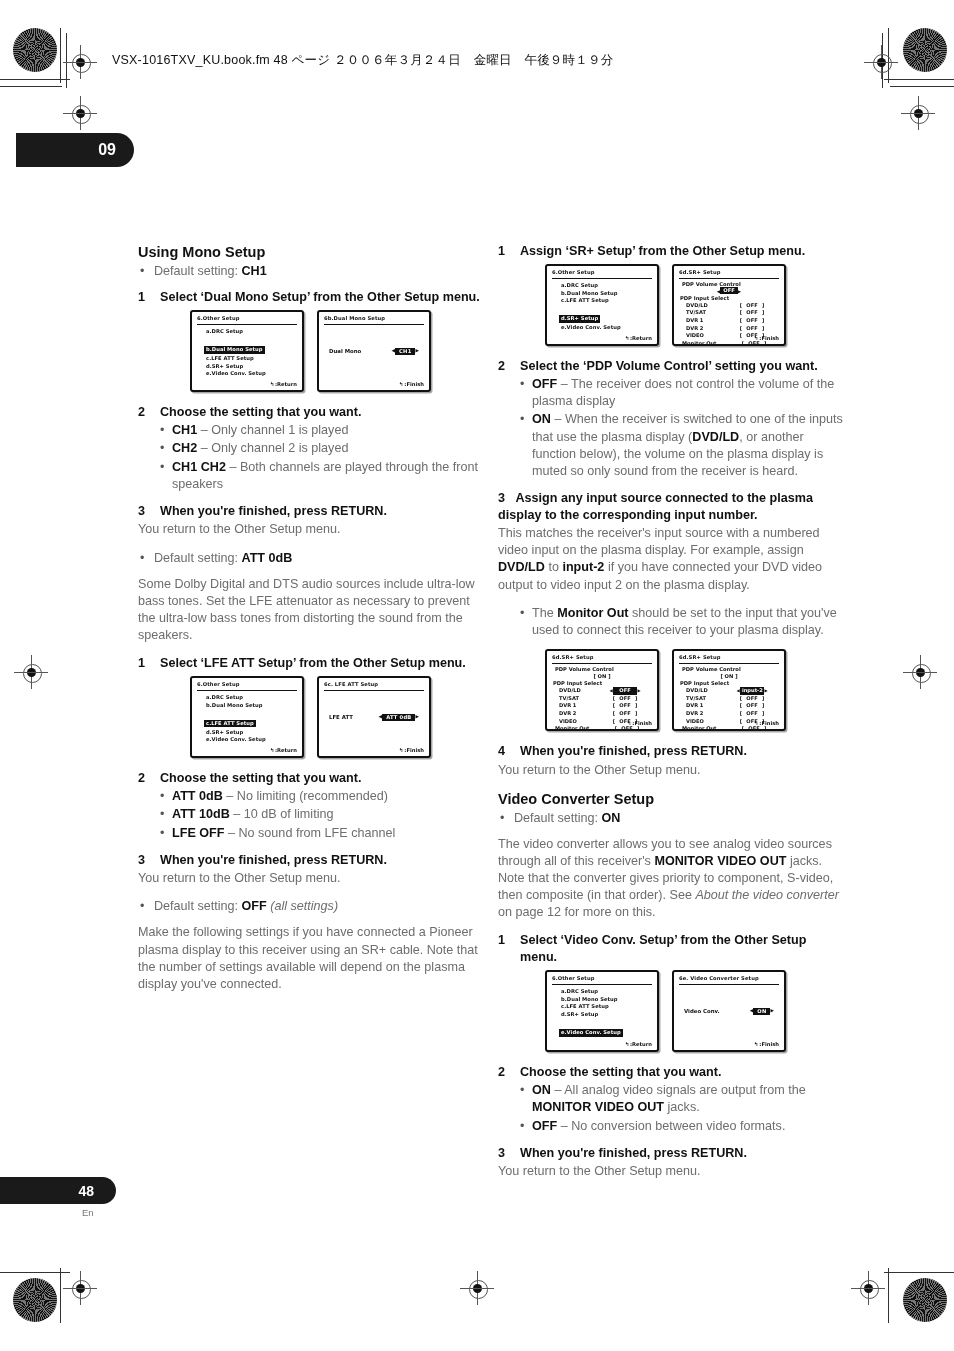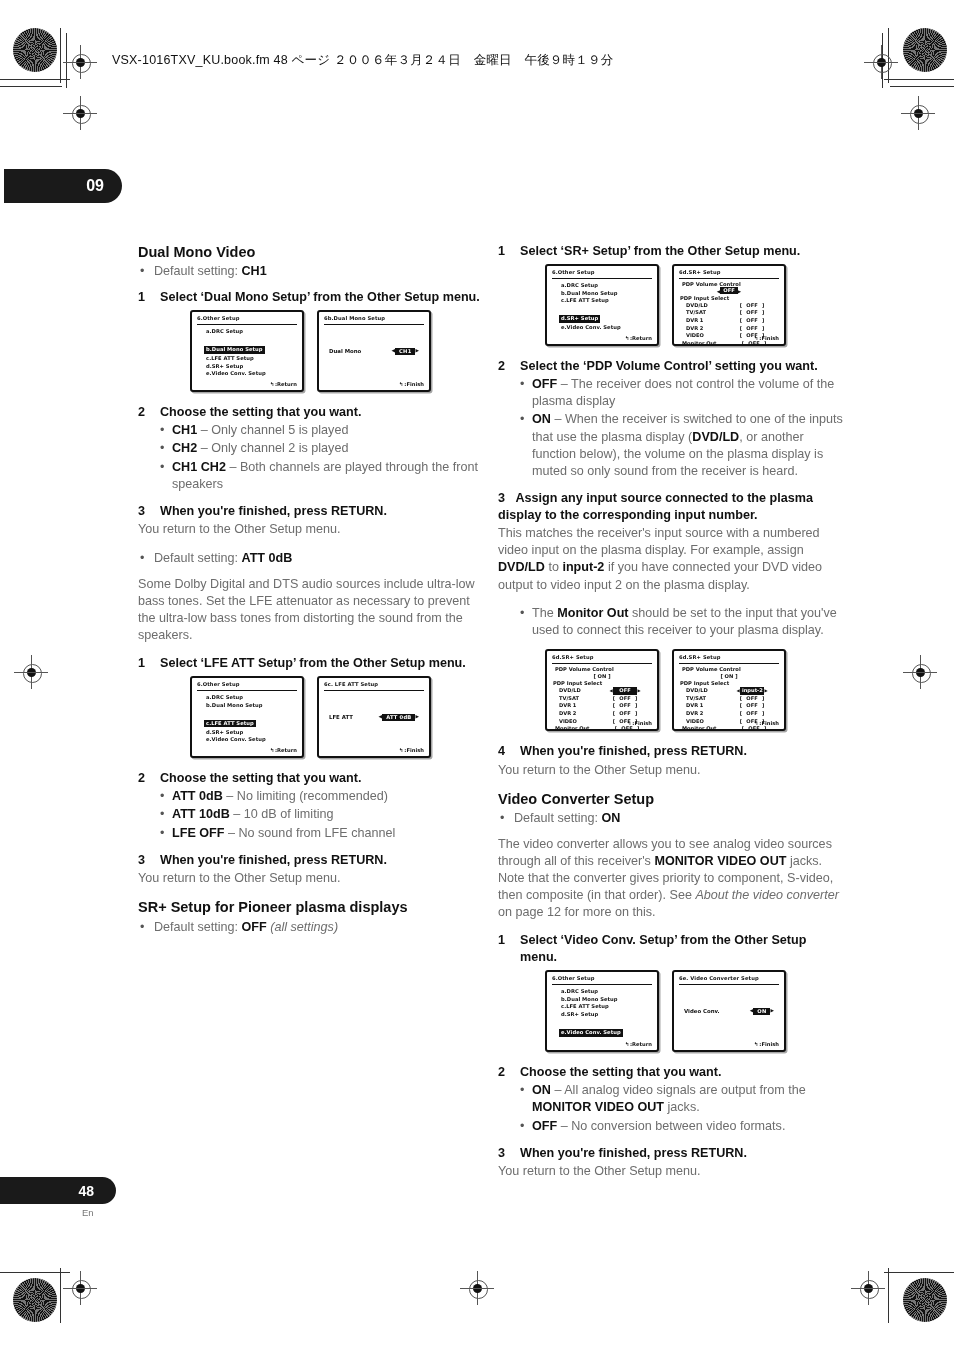--- a/index.html
+++ b/index.html
@@ -17,21 +17,21 @@
   .regmark .dot{position:absolute;left:50%;top:50%;width:9px;height:9px;margin:-4.5px 0 0 -4.5px;border-radius:50%;background:#111;}
   .colorblob{position:absolute;width:44px;height:44px;border-radius:50%;
     background:
       repeating-conic-gradient(#111 0 3deg,#777 3deg 6deg);
   }
   .cropL{position:absolute;background:#333;}
   
   .runhead{position:absolute;left:112px;top:52px;font-size:12.5px;color:#111;letter-spacing:.2px;white-space:nowrap;}
   
   .banner{position:absolute;left:0;top:133px;width:835px;height:34px;}
-  .banner .numtab{position:absolute;left:4px;top:0;width:118px;height:34px;background:#1a1a1a;border-radius:0 17px 17px 0;margin-top:36px;}
+  .banner .numtab{position:absolute;left:16px;top:0;width:118px;height:34px;background:#1a1a1a;border-radius:0 17px 17px 0;}
   .banner .numtab span{position:absolute;right:18px;top:50%;transform:translateY(-50%);color:#fff;font-weight:bold;font-size:16px;}
   .banner .titlepill{position:absolute;left:138px;top:0;right:0;height:34px;border:1.6px solid #111;border-radius:17px;}
   .banner .titlepill span{position:absolute;left:22px;top:50%;transform:translateY(-50%);font-weight:bold;font-size:16.5px;color:#111;}
   
   .col{position:absolute;top:243px;width:345px;}
   .colL{left:138px;}
   .colR{left:498px;}
   h2.sec{font-size:14.5px;font-weight:bold;color:#111;margin:0 0 2px 0;line-height:1.25;}
   .defline{font-size:12.6px;color:#6d6d6d;margin:0 0 9px 0;line-height:1.35;padding-left:16px;position:relative;}
   .defline .bullet{position:absolute;left:2px;top:0;color:#555;}
@@ -150,21 +150,21 @@
 <div class="runhead">VSX-1016TXV_KU.book.fm 48 ページ ２００６年３月２４日　金曜日　午後９時１９分</div>
 
 <div class="banner">
   <div class="numtab">
     <span>09</span>
   </div>
 </div>
 
 <div class="col colL">
 
-  <h2 class="sec">Dual Mono Video</h2>
+  <h2 class="sec">Using Mono Setup</h2>
   <div class="defline">
     <span class="bullet">•</span>
     <span>Default setting: </span><b>CH1</b>
   </div>
 
   <div class="step">
     <span class="n">1</span><span>Select ‘Dual Mono Setup’ from the Other Setup menu.</span>
   </div>
 
   <div class="figrow">
@@ -194,21 +194,21 @@
         </span>
       </div>
       <div class="foot"><span class="ret">↱</span><span>:Finish</span></div>
     </div>
   </div>
 
   <div class="step">
     <span class="n">2</span><span>Choose the setting that you want.</span>
   </div>
   <ul class="opts">
-    <li><span class="bullet">•</span><b>CH1</b><span> – Only channel 5 is played</span></li>
+    <li><span class="bullet">•</span><b>CH1</b><span> – Only channel 1 is played</span></li>
     <li><span class="bullet">•</span><b>CH2</b><span> – Only channel 2 is played</span></li>
     <li><span class="bullet">•</span><b>CH1 CH2</b><span> – Both channels are played through the front speakers</span></li>
   </ul>
 
   <div class="step">
     <span class="n">3</span><span>When you're finished, press RETURN.</span>
   </div>
   <p class="stepnote">You return to the Other Setup menu.</p>
 
   <div class="defline">
@@ -256,31 +256,31 @@
     <li><span class="bullet">•</span><b>ATT 0dB</b><span> – No limiting (recommended)</span></li>
     <li><span class="bullet">•</span><b>ATT 10dB</b><span> – 10 dB of limiting</span></li>
     <li><span class="bullet">•</span><b>LFE OFF</b><span> – No sound from LFE channel</span></li>
   </ul>
 
   <div class="step">
     <span class="n">3</span><span>When you're finished, press RETURN.</span>
   </div>
   <p class="stepnote">You return to the Other Setup menu.</p>
 
-  <h2 class="sec">SR+ Setup for Pioneer plasma displays</h2>
   <div class="defline">
     <span class="bullet">•</span>
     <span>Default setting: </span><b>OFF</b><i> (all settings)</i>
   </div>
+  <p class="body">Make the following settings if you have connected a Pioneer plasma display to this receiver using an SR+ cable. Note that the number of settings available will depend on the plasma display you've connected.</p>
 </div>
 
 <div class="col colR">
 
   <div class="step">
-    <span class="n">1</span><span>Select ‘SR+ Setup’ from the Other Setup menu.</span>
+    <span class="n">1</span><span>Assign ‘SR+ Setup’ from the Other Setup menu.</span>
   </div>
 
   <div class="figrow">
     <div class="osd">
       <div class="ttl">6.Other  Setup</div>
       <div class="rule"></div>
       <div class="menu">
         <div>a.DRC  Setup</div>
         <div>b.Dual  Mono  Setup</div>
         <div>c.LFE  ATT  Setup</div>

